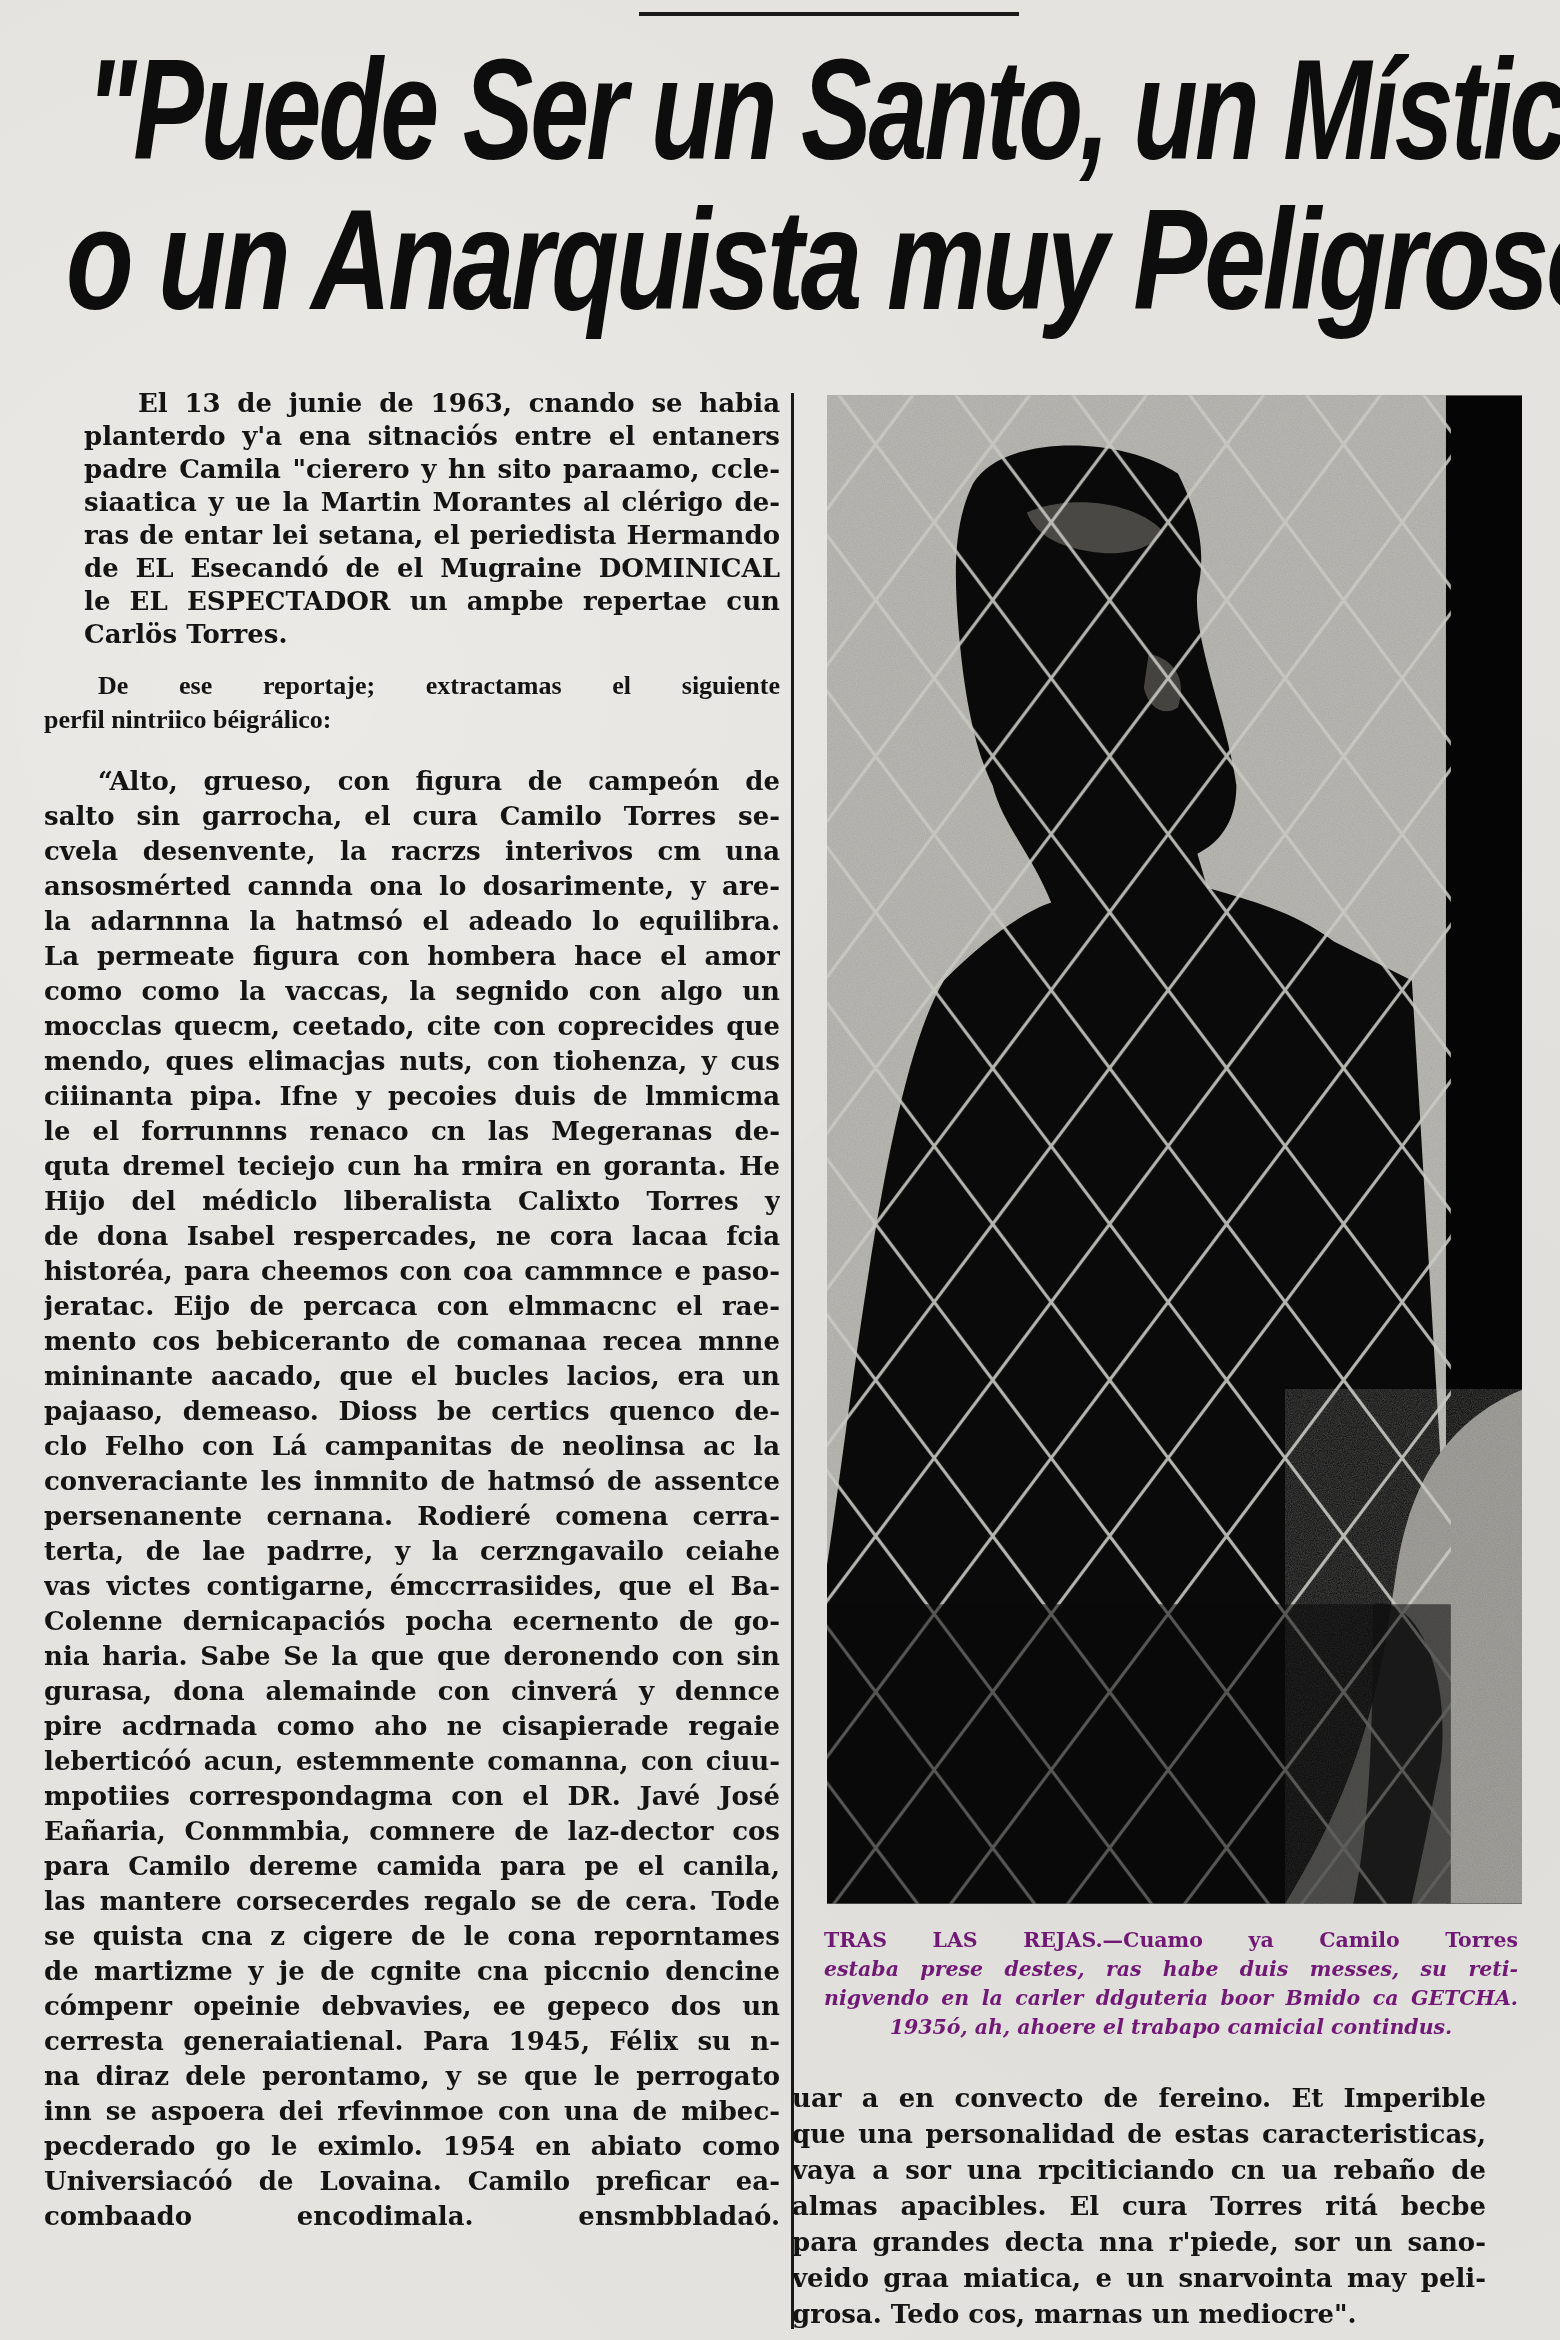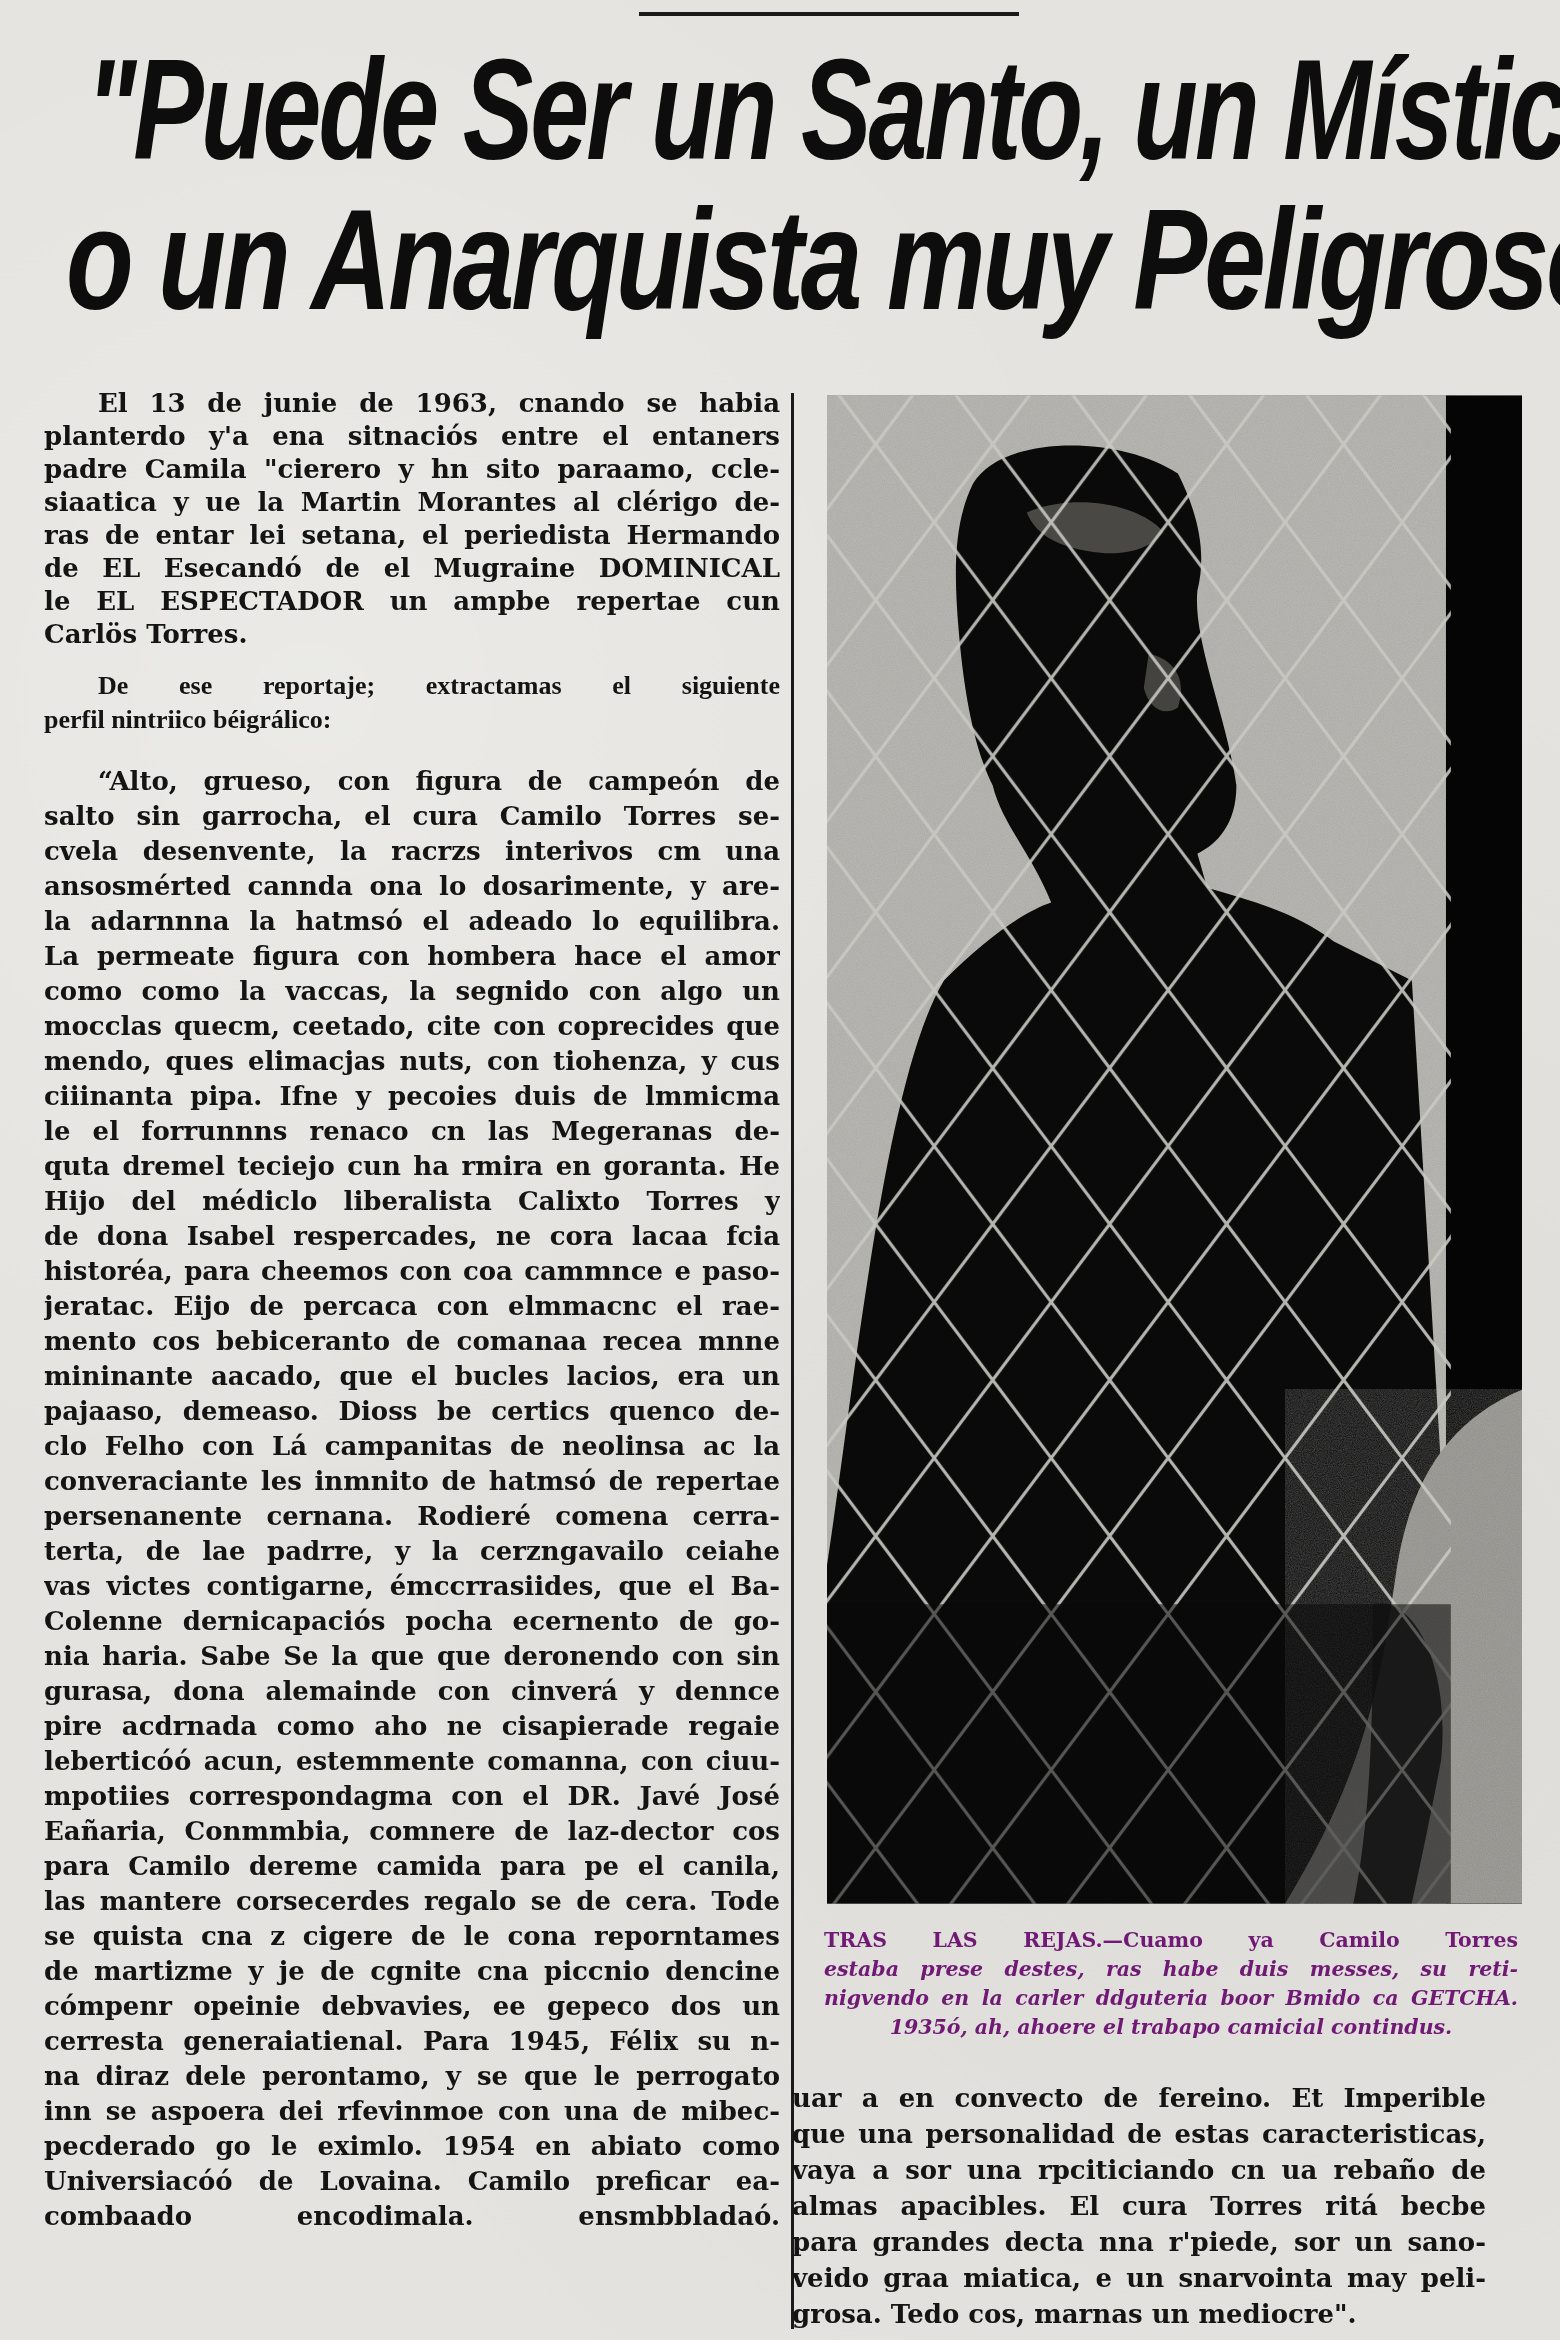--- a/index.html
+++ b/index.html
@@ -14,21 +14,21 @@
   }
   .rule-top { position:absolute; left:639px; top:11.7px; width:380px; height:3.9px; background:#1a1a1a; }
   .headline { position:absolute; left:0; width:1560px; margin:0; font-family:"Liberation Sans", sans-serif; font-weight:bold; font-style:italic; color:#0d0d0d; white-space:nowrap; letter-spacing:-3.9px; }
   .hl1 { top:37px; left:86px; font-size:142px; line-height:146px; transform:scaleX(0.745); transform-origin:left top; }
   .hl2 { top:187px; left:66px; font-size:142px; line-height:146px; transform:scaleX(0.78); transform-origin:left top; }
   .col-left { position:absolute; left:44px; top:387px; width:736px; }
   .para { margin:0; }
   .line { display:block; font-weight:bold; font-size:26px; white-space:nowrap; text-align:justify; text-align-last:justify; height:35px; line-height:35px; overflow:hidden; }
   .line.last { text-align-last:left; }
   .line.indent { padding-left:54px; }
-  .p1 .line { height:33px; line-height:33px; }
+  .p1 .line { height:33px; line-height:33px;margin-left:40px; }
   .p2 { margin-top:17.6px;font-family:Liberation Serif, serif; }
   .p2 .line { height:34px; line-height:34px; }
   .p3 { margin-top:27px; }
   .divider { position:absolute; left:791px; top:393px; width:2.9px; height:1936px; background:#1a1a1a; }
   .photo { position:absolute; left:827px; top:395px; width:695px; height:1509px; overflow:hidden; background:#9e9e9a; }
   .photo svg { display:block; }
   .caption { position:absolute; left:824px; top:1926px; width:694px; font-family:"DejaVu Serif", serif; font-weight:bold; font-size:20.5px; line-height:29px; color:#701a75; }
   .caption .cl { display:block; white-space:nowrap; text-align:justify; text-align-last:justify; }
   .caption .cl.center { text-align:left; text-align-last:center; }
   .caption .lead { font-style:normal; }
@@ -73,21 +73,21 @@
     <span class="line">le el forrunnns renaco cn las Megeranas de-</span>
     <span class="line">quta dremel teciejo cun ha rmira en goranta. He</span>
     <span class="line">Hijo del médiclo liberalista Calixto Torres y</span>
     <span class="line">de dona Isabel respercades, ne cora lacaa fcia</span>
     <span class="line">historéa, para cheemos con coa cammnce e paso-</span>
     <span class="line">jeratac. Eijo de percaca con elmmacnc el rae-</span>
     <span class="line">mento cos bebiceranto de comanaa recea mnne</span>
     <span class="line">mininante aacado, que el bucles lacios, era un</span>
     <span class="line">pajaaso, demeaso. Dioss be certics quenco de-</span>
     <span class="line">clo Felho con Lá campanitas de neolinsa ac la</span>
-    <span class="line">converaciante les inmnito de hatmsó de repertae</span>
+    <span class="line">converaciante les inmnito de hatmsó de assentce</span>
     <span class="line">persenanente cernana. Rodieré comena cerra-</span>
     <span class="line">terta, de lae padrre, y la cerzngavailo ceiahe</span>
     <span class="line">vas victes contigarne, émccrrasiides, que el Ba-</span>
     <span class="line">Colenne dernicapaciós pocha ecernento de go-</span>
     <span class="line">nia haria.  Sabe Se la que que deronendo con sin</span>
     <span class="line">gurasa, dona alemainde con cinverá y dennce</span>
     <span class="line">pire acdrnada como aho ne cisapierade regaie</span>
     <span class="line">leberticóó acun, estemmente comanna, con ciuu-</span>
     <span class="line">mpotiies correspondagma con el DR. Javé José</span>
     <span class="line">Eañaria, Conmmbia, comnere de laz-dector cos</span>

